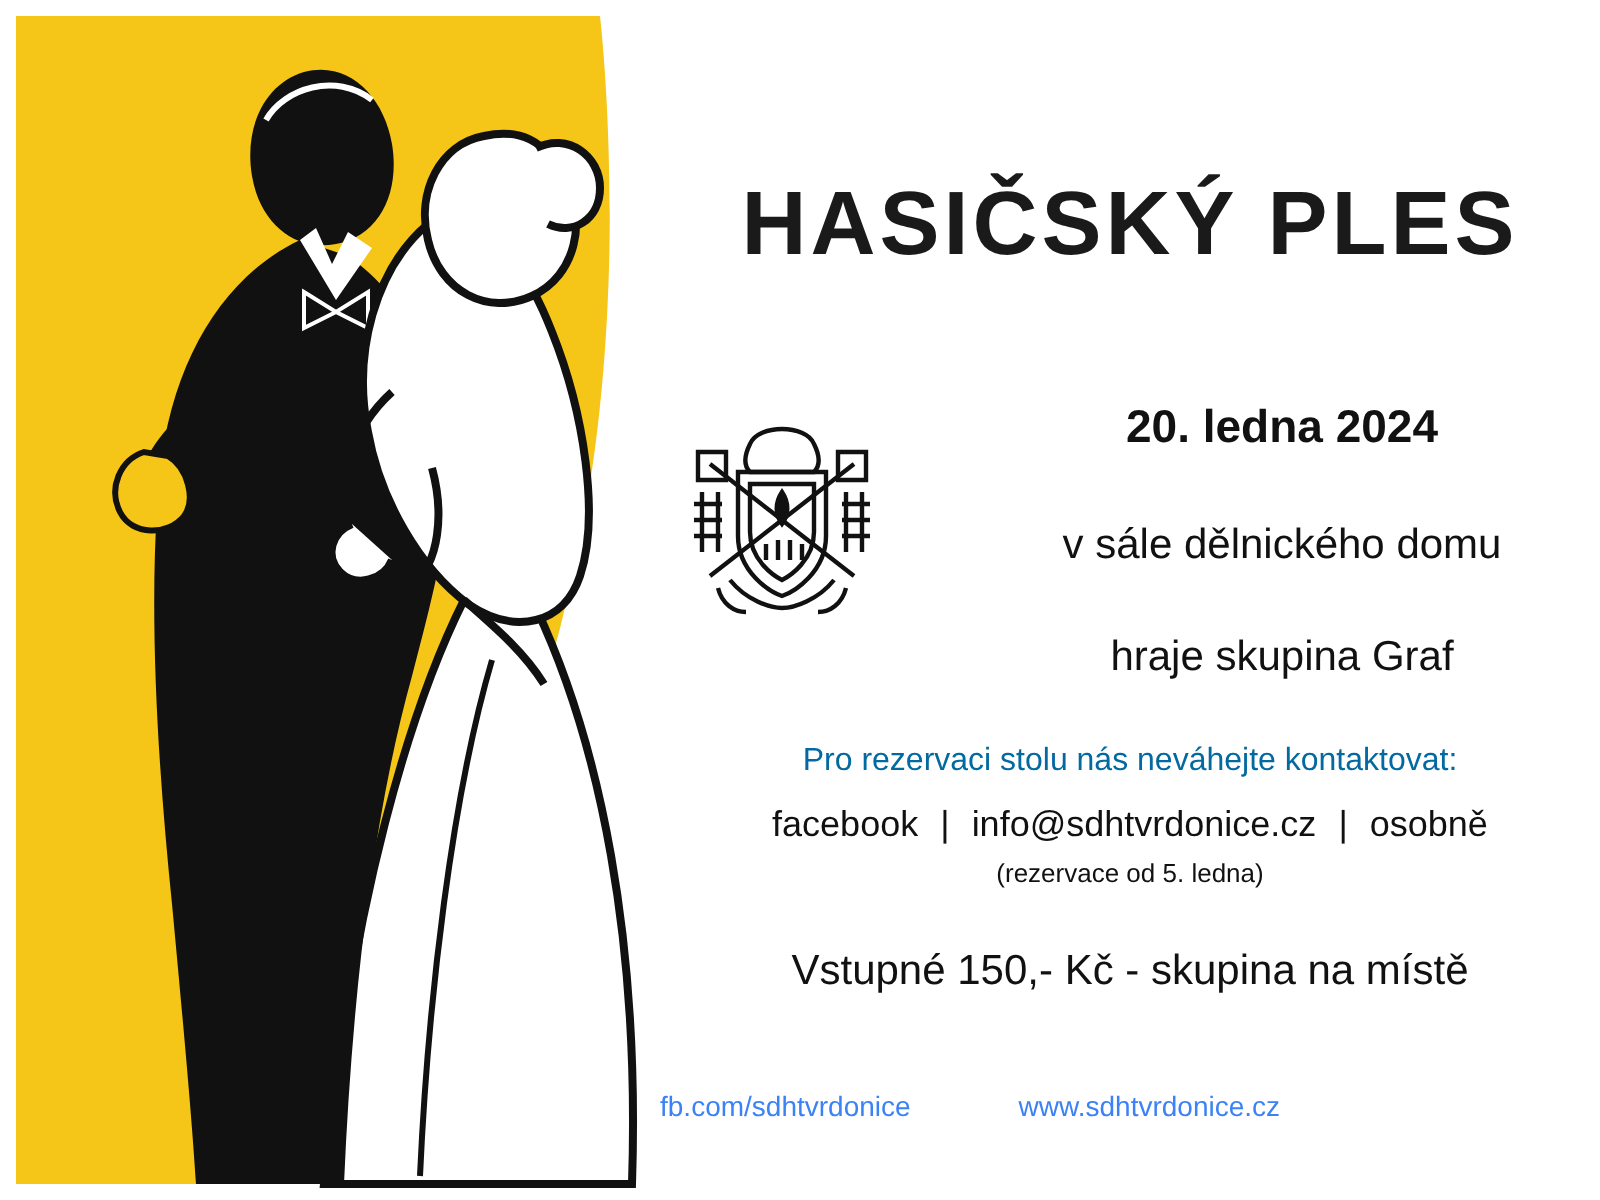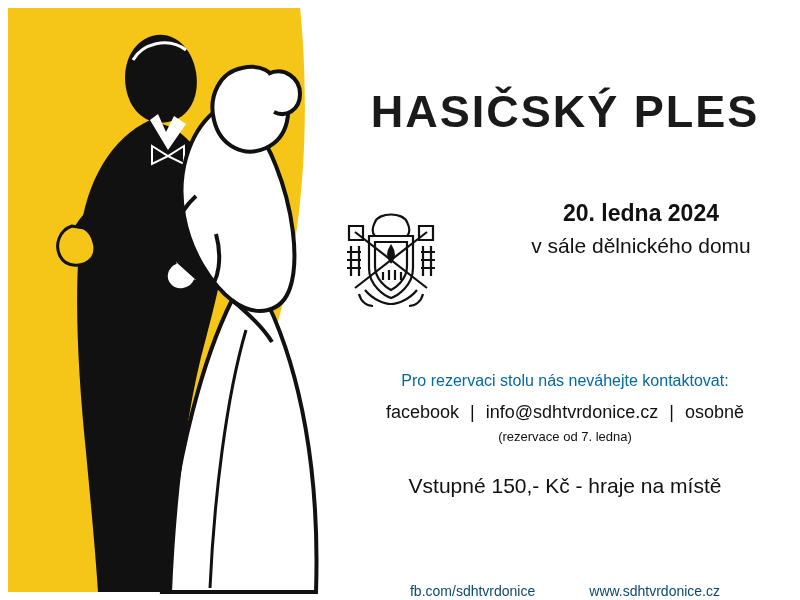--- a/index.html
+++ b/index.html
@@ -94,20 +94,21 @@
   .details .date {
     font-size: 23px;
     font-weight: bold;
     color: #111;
     line-height: 1.5;
   }
   .details .line {
     font-size: 21px;
     color: #111;
     line-height: 1.42;
+    margin-top: 27px;
   }
 
   
   .reserve {
     position: absolute;
     left: 0;
     top: 368px;
     width: 470px;
     text-align: center;
   }
@@ -140,25 +141,23 @@
     font-size: 21px;
     color: #111;
   }
 
   .footer {
     position: absolute;
     left: 0;
     top: 545px;
     width: 470px;
     display: flex;
-    justify-content: center;
     gap: 54px;
     font-size: 14px;
-    color: #0c4a6e;
-    margin-top: 38px;
+    color: #3b82f6;
   }
 </style>
 </head>
 <body>
 
 <div id="poster">
 
   <div id="art">
     <svg width="340" height="600" viewBox="0 0 340 600" xmlns="http://www.w3.org/2000/svg">
 
@@ -236,36 +235,37 @@
 
             <path d="M26,88 C34,98 46,102 52,102 C58,102 70,98 78,88"></path>
             <path d="M20,92 C22,100 28,104 34,104"></path>
             <path d="M84,92 C82,100 76,104 70,104"></path>
           </g>
         </svg>
       </div>
       <div class="details">
         <div class="date">20. ledna 2024</div>
         <div class="line">v sále dělnického domu</div>
+        <div class="line">hraje skupina Graf</div>
       </div>
     </div>
 
     <div class="reserve">
       <div class="lead">Pro rezervaci stolu nás neváhejte kontaktovat:</div>
       <div class="channels">
         <span>facebook</span>
         <span class="sep">|</span>
         <span>info@sdhtvrdonice.cz</span>
         <span class="sep">|</span>
         <span>osobně</span>
       </div>
-      <div class="note">(rezervace od 7. ledna)</div>
+      <div class="note">(rezervace od 5. ledna)</div>
     </div>
 
-    <div class="price">Vstupné 150,- Kč - hraje na místě</div>
+    <div class="price">Vstupné 150,- Kč - skupina na místě</div>
 
     <div class="footer">
       <span>fb.com/sdhtvrdonice</span>
       <span>www.sdhtvrdonice.cz</span>
     </div>
 
   </div>
 </div>
 
 </body></html>

